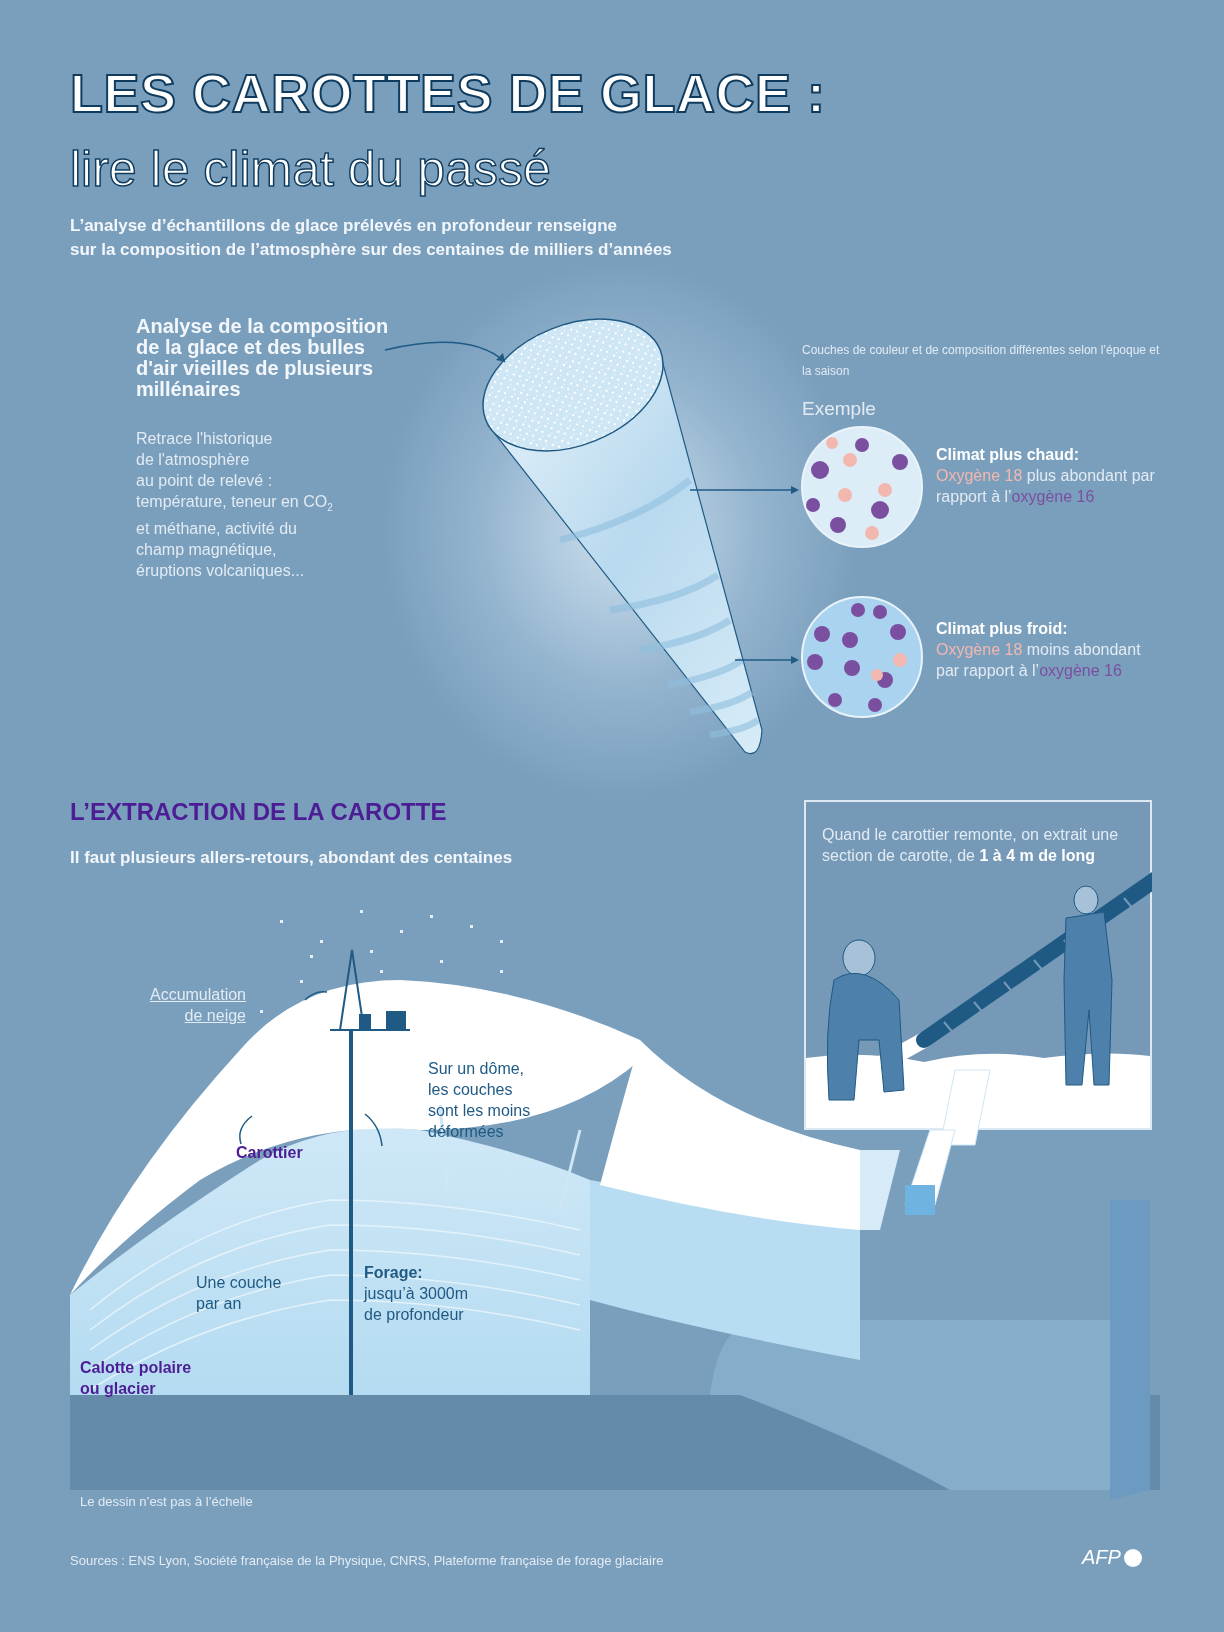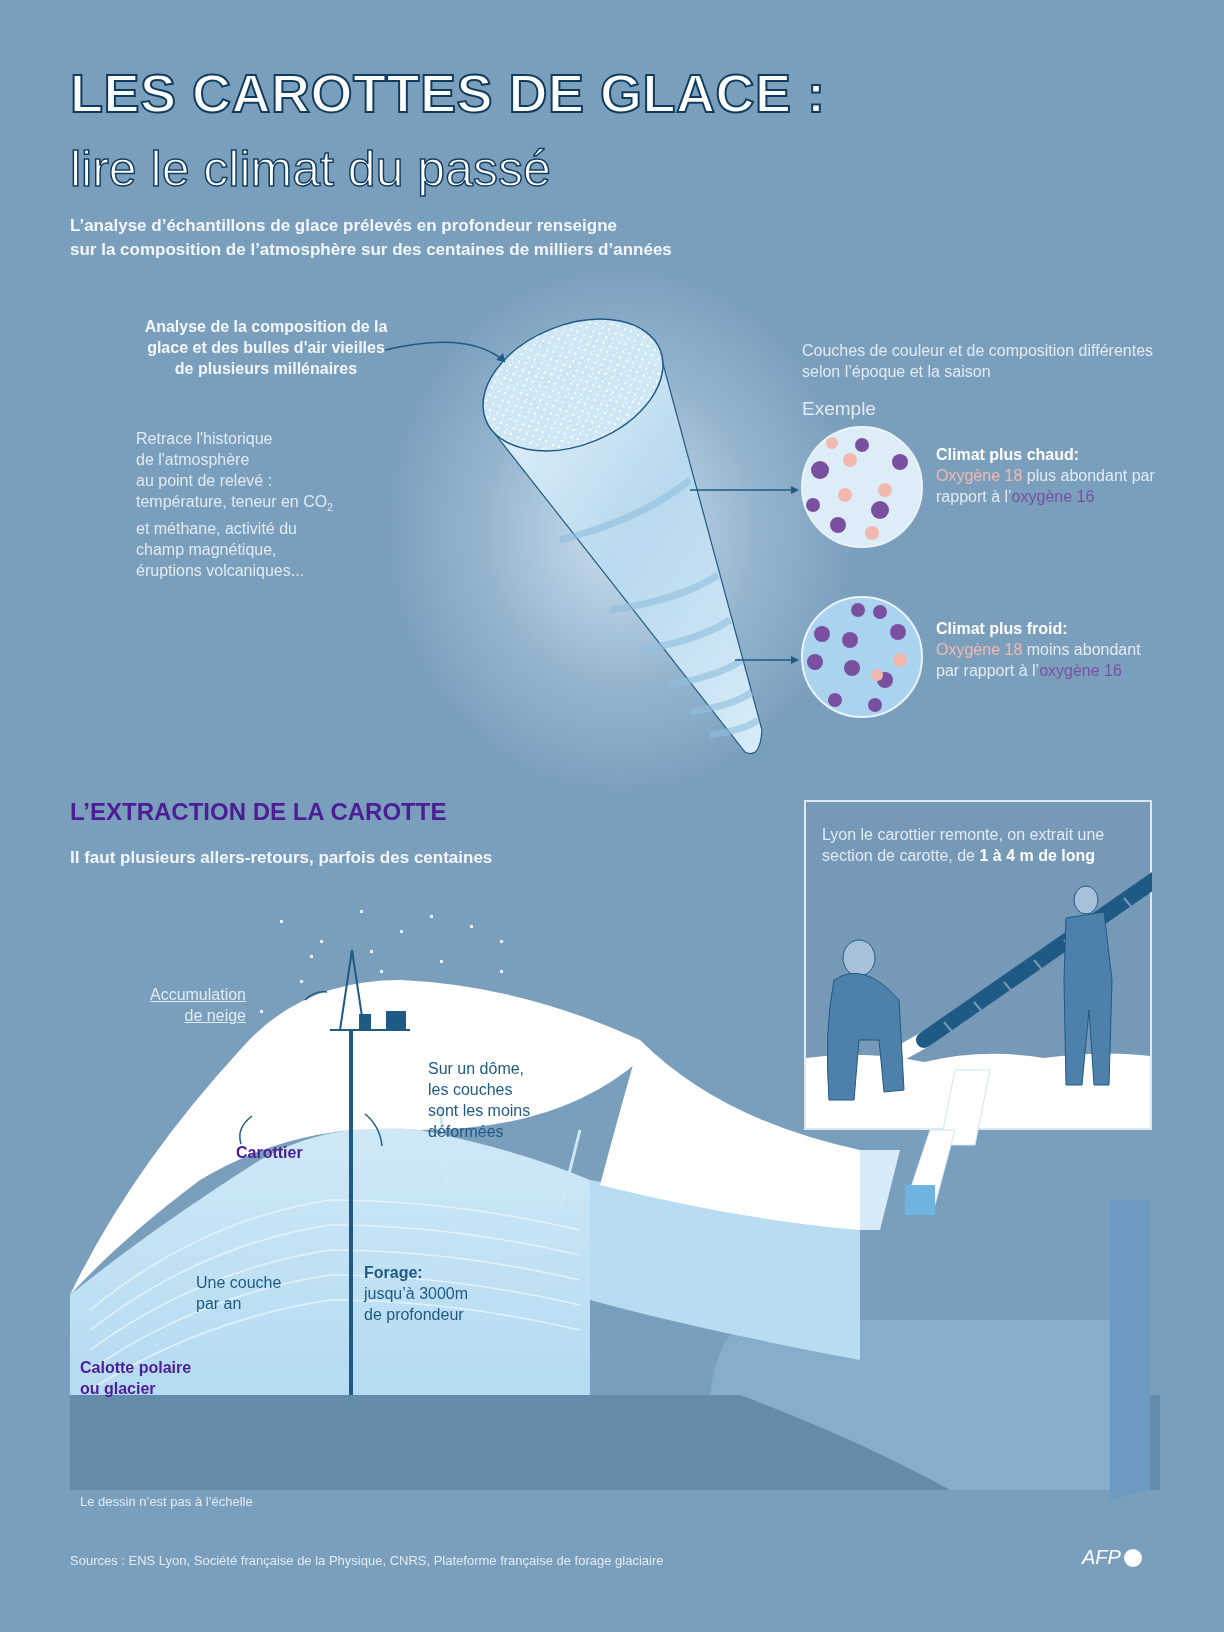--- a/index.html
+++ b/index.html
@@ -3,23 +3,23 @@
 <meta charset="utf-8">
 <style>
   html,body{margin:0;padding:0;}
   body{width:1224px;height:1632px;background:#7a9fbd;position:relative;overflow:hidden;font-family:"Liberation Sans",sans-serif;}
   .abs{position:absolute;}
   .title1{left:70px;top:62px;font-size:54px;font-weight:bold;color:#fff;letter-spacing:0.5px;text-align:right;
           -webkit-text-stroke:2px #0f3c5e;}
   .title2{left:70px;top:140px;font-size:50px;color:#fff;-webkit-text-stroke:1.5px #0f3c5e;}
   .subtitle{left:70px;top:214px;font-size:17px;font-weight:bold;color:#f3f7fb;line-height:24px;width:760px;}
   .glow{border-radius:50%;background:radial-gradient(ellipse at center,rgba(220,235,247,0.85) 0%,rgba(190,215,235,0.4) 40%,rgba(122,159,189,0) 70%);}
-  .analyse{left:136px;top:316px;width:260px;font-size:16px;font-weight:bold;color:#f3f7fb;line-height:21px;text-align:center;}
+  .analyse{left:136px;top:316px;width:260px;font-size:20px;font-weight:bold;color:#f3f7fb;line-height:21px;}
   .retrace{left:136px;top:428px;width:270px;font-size:16px;color:#e2ebf3;line-height:21px;}
-  .couches{left:802px;top:340px;width:360px;font-size:16px;color:#e2ebf3;line-height:21px;}
+  .couches{left:802px;top:340px;width:360px;font-size:12px;color:#e2ebf3;line-height:21px;}
   .exemple{left:802px;top:398px;font-size:19px;color:#e2ebf3;}
   .clim{width:230px;font-size:16px;line-height:21px;color:#e2ebf3;}
   .clim .h{font-weight:bold;color:#fff;}
   .o18{color:#f2b8b0;}
   .o16{color:#7b4fa0;}
   .sec-title{left:70px;top:798px;font-size:24px;font-weight:bold;color:#4c1d95;}
   .sec-sub{left:70px;top:846px;font-size:17px;font-weight:bold;color:#f3f7fb;line-height:24px;width:560px;}
   .inset{left:804px;top:800px;width:348px;height:330px;border:2px solid #dce8f2;box-sizing:border-box;background:#7599b7;}
   .inset-text{left:822px;top:824px;width:300px;font-size:16px;color:#e2ebf3;line-height:21px;}
   .lbl-light{font-size:16px;color:#e2ebf3;line-height:21px;text-decoration:underline;}
@@ -126,21 +126,21 @@
   <div class="h">Climat plus chaud:</div>
   <span class="o18">Oxygène 18</span><span> plus abondant par rapport à l’</span><span class="o16">oxygène 16</span>
 </div>
 <div class="abs clim" style="left:936px;top:618px;">
   <div class="h">Climat plus froid:</div>
   <span class="o18">Oxygène 18</span><span> moins abondant par rapport à l’</span><span class="o16">oxygène 16</span>
 </div>
 
 <div class="abs sec-title">L’EXTRACTION DE LA CAROTTE</div>
 <div class="abs sec-sub">
-  <div>Il faut plusieurs allers-retours, parfois des centaines</div>
+  <div>Il faut plusieurs allers-retours, abondant des centaines</div>
 </div>
 
 <div class="abs inset"></div>
 <svg class="abs" style="left:804px;top:800px" width="348" height="330">
   <path d="M2 258 Q60 250 120 262 Q180 248 240 258 Q300 250 346 256 L346 328 L2 328 Z" fill="#fff"></path>
 
   <line x1="12" y1="300" x2="120" y2="240" stroke="#fff" stroke-width="16" stroke-linecap="round"></line>
   <line x1="120" y1="240" x2="365" y2="70" stroke="#1f5a84" stroke-width="16" stroke-linecap="round"></line>
   <g stroke="#7599b7" stroke-width="2">
     <line x1="140" y1="222" x2="150" y2="234"></line>
@@ -152,21 +152,21 @@
     <line x1="320" y1="98" x2="330" y2="110"></line>
   </g>
 
   <ellipse cx="55" cy="158" rx="16" ry="18" fill="#a7c2d8" stroke="#1f5a84"></ellipse>
   <path d="M30 180 Q60 160 95 200 L100 290 L80 292 L75 240 L55 240 L50 300 L25 300 Q20 230 30 180 Z" fill="#4d80aa" stroke="#1f5a84"></path>
 
   <ellipse cx="282" cy="100" rx="12" ry="14" fill="#a7c2d8" stroke="#1f5a84"></ellipse>
   <path d="M262 118 L300 112 L308 180 L305 285 L290 285 L285 210 L278 285 L262 285 L260 180 Z" fill="#4d80aa" stroke="#1f5a84"></path>
 </svg>
 <div class="abs inset-text">
-  <span>Lyon le carottier remonte, on extrait une section de carotte, de </span><b style="color:#fff">1 à 4 m de long</b>
+  <span>Quand le carottier remonte, on extrait une section de carotte, de </span><b style="color:#fff">1 à 4 m de long</b>
 </div>
 
 <svg class="abs" style="left:0;top:900px" width="1224" height="620">
   <defs>
     <linearGradient id="iceg" x1="0" y1="0" x2="0" y2="1">
       <stop offset="0" stop-color="#cfe8f7"></stop>
       <stop offset="1" stop-color="#b4dbf1"></stop>
     </linearGradient>
   </defs>
 

